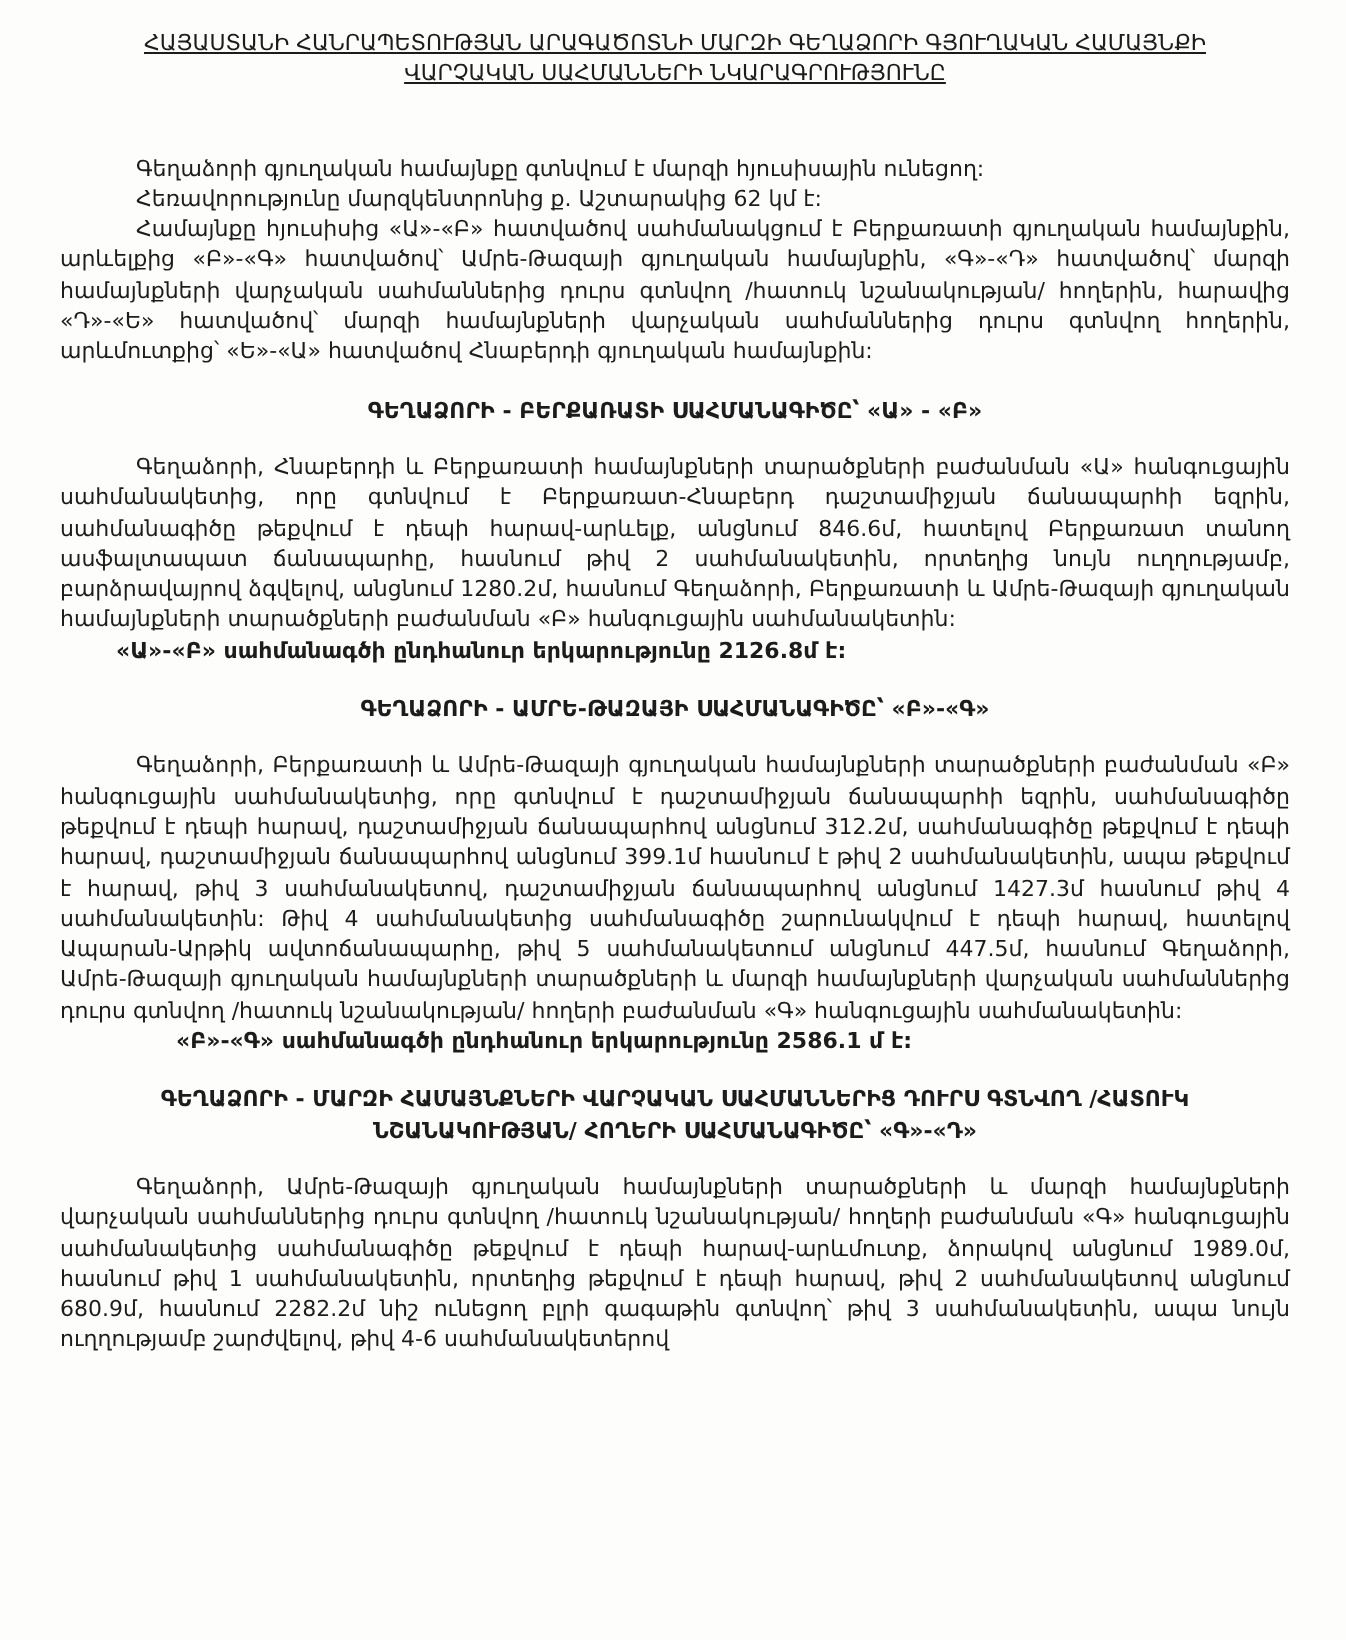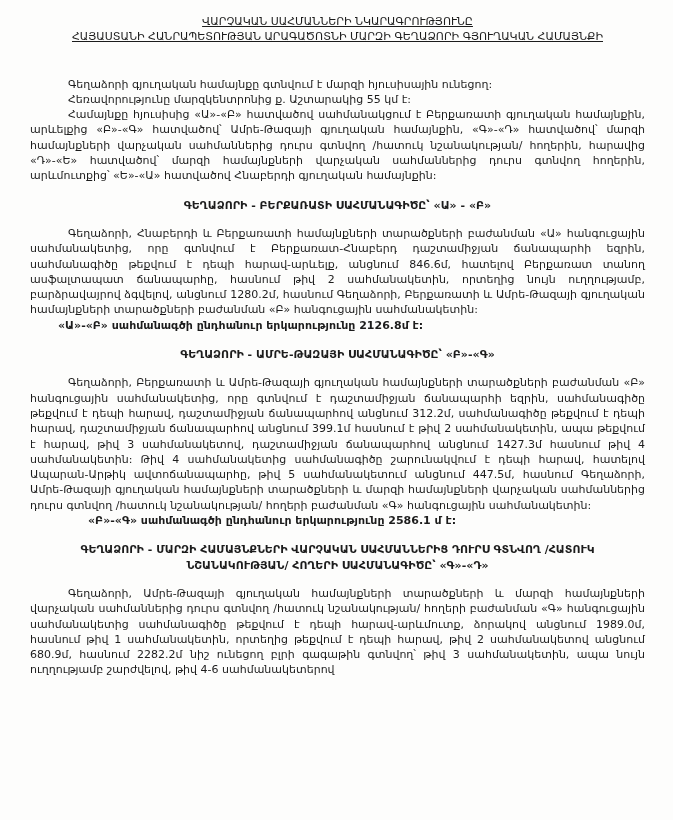--- a/index.html
+++ b/index.html
@@ -50,27 +50,27 @@
   }
   .total-line.indent-1 { text-indent: 28px; }
   .total-line.indent-2 { text-indent: 58px; }
 </style>
 </head>
 <body>
 
 <div class="page">
 
   <div class="doc-title">
+    <div>ՀԱՅԱՍՏԱՆԻ ՀԱՆՐԱՊԵՏՈՒԹՅԱՆ ԱՐԱԳԱԾՈՏՆԻ ՄԱՐԶԻ ԳԵՂԱՁՈՐԻ ԳՅՈՒՂԱԿԱՆ ՀԱՄԱՅՆՔԻ</div>
     <div>ՎԱՐՉԱԿԱՆ ՍԱՀՄԱՆՆԵՐԻ ՆԿԱՐԱԳՐՈՒԹՅՈՒՆԸ</div>
-    <div>ՀԱՅԱՍՏԱՆԻ ՀԱՆՐԱՊԵՏՈՒԹՅԱՆ ԱՐԱԳԱԾՈՏՆԻ ՄԱՐԶԻ ԳԵՂԱՁՈՐԻ ԳՅՈՒՂԱԿԱՆ ՀԱՄԱՅՆՔԻ</div>
   </div>
 
   <div class="intro-block">
     <p class="para single-line">Գեղաձորի գյուղական համայնքը գտնվում է մարզի հյուսիսային ունեցող:</p>
-    <p class="para single-line">Հեռավորությունը մարզկենտրոնից ք. Աշտարակից  55 կմ է:</p>
+    <p class="para single-line">Հեռավորությունը մարզկենտրոնից ք. Աշտարակից  62 կմ է:</p>
     <p class="para">Համայնքը հյուսիսից «Ա»-«Բ» հատվածով սահմանակցում է Բերքառատի գյուղական համայնքին, արևելքից «Բ»-«Գ» հատվածով՝ Ամրե-Թազայի գյուղական համայնքին, «Գ»-«Դ» հատվածով՝ մարզի համայնքների վարչական սահմաններից դուրս գտնվող /հատուկ նշանակության/ հողերին, հարավից «Դ»-«Ե» հատվածով՝ մարզի համայնքների վարչական սահմաններից դուրս գտնվող հողերին, արևմուտքից՝ «Ե»-«Ա» հատվածով Հնաբերդի գյուղական համայնքին:</p>
   </div>
 
   <div class="section">
     <div class="section-heading">ԳԵՂԱՁՈՐԻ - ԲԵՐՔԱՌԱՏԻ ՍԱՀՄԱՆԱԳԻԾԸ՝ «Ա» - «Բ»</div>
     <p class="para">Գեղաձորի, Հնաբերդի և Բերքառատի համայնքների տարածքների բաժանման «Ա» հանգուցային սահմանակետից, որը գտնվում է Բերքառատ-Հնաբերդ դաշտամիջյան ճանապարհի եզրին, սահմանագիծը թեքվում է դեպի հարավ-արևելք, անցնում 846.6մ, հատելով Բերքառատ տանող ասֆալտապատ ճանապարհը, հասնում թիվ 2 սահմանակետին, որտեղից նույն ուղղությամբ, բարձրավայրով ձգվելով, անցնում 1280.2մ, հասնում Գեղաձորի, Բերքառատի և Ամրե-Թազայի գյուղական համայնքների տարածքների բաժանման «Բ» հանգուցային սահմանակետին:</p>
     <p class="total-line indent-1">«Ա»-«Բ» սահմանագծի ընդհանուր երկարությունը 2126.8մ է:</p>
   </div>
 
   <div class="section">

